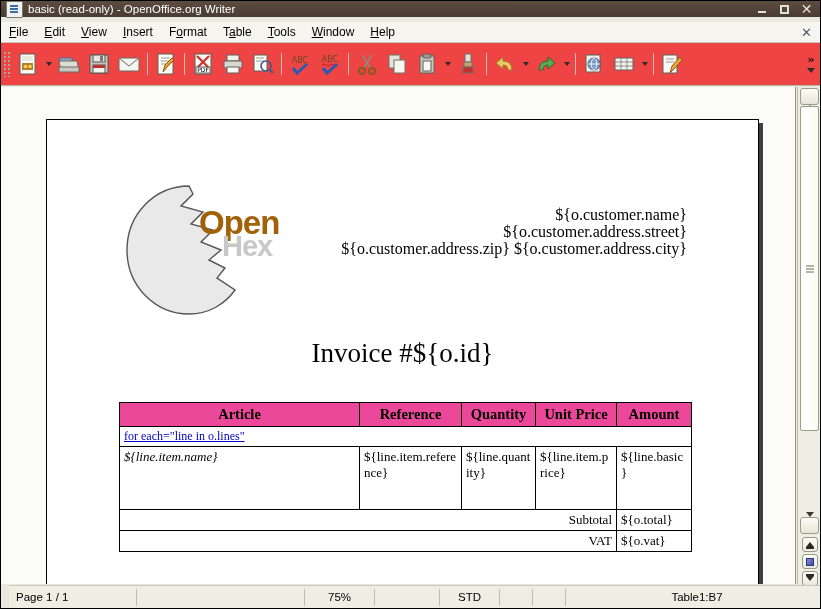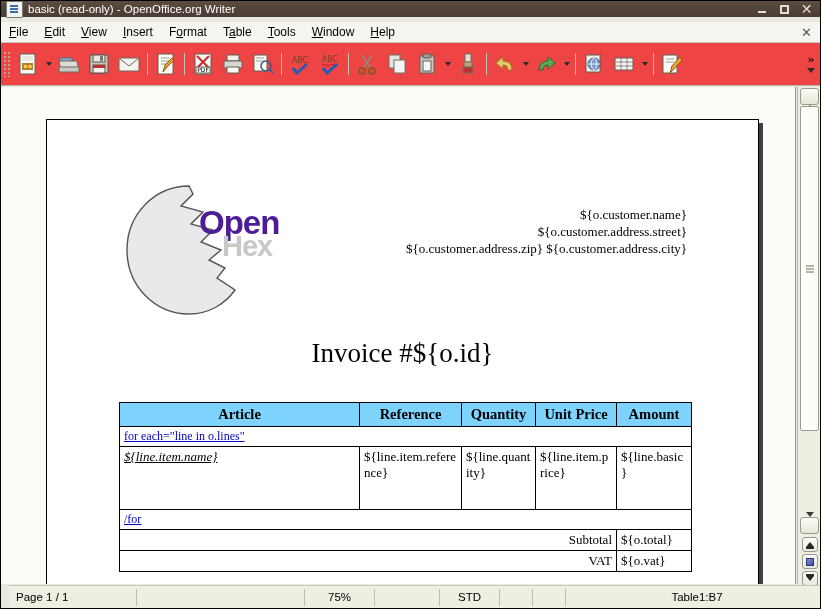--- a/index.html
+++ b/index.html
@@ -216,40 +216,40 @@
     position: absolute;
     left: 70px; top: 62px;
     width: 160px; height: 140px;
   }
   .logo-text-open {
     position: absolute;
     left: 82px; top: 22px;
     font-family: "Liberation Sans", sans-serif;
     font-weight: bold;
     font-size: 33px;
-    color: #4c1d95;
+    color: #a16207;
     letter-spacing: -1px;
   }
   .logo-text-hex {
     position: absolute;
     left: 105px; top: 48px;
     font-family: Liberation Sans, sans-serif;
     font-weight: bold;
     font-size: 29px;
     color: #c8c8c8;
     letter-spacing: -1px;
   }
 
   
   .addr {
     position: absolute;
     right: 71px; top: 86px;
     text-align: right;
     font-family: "Liberation Serif", serif;
-    font-size: 13px;
+    font-size: 16px;
     color: #000;
     line-height: 17px;
   }
 
   
   .inv-title {
     position: absolute;
     left: 0; right: 0;
     top: 218px;
     text-align: center;
@@ -271,40 +271,40 @@
   }
   table.inv td, table.inv th {
     border: 1px solid #000000;
     padding: 2px 4px;
     vertical-align: top;
     color: #000;
     word-wrap: break-word;
     overflow-wrap: break-word;
   }
   table.inv th {
-    background: #7dd3fc;
+    background: #ec4899;
     font-weight: bold;
     font-size: 14.5px;
     text-align: center;
     padding: 3px 8px;
   }
   .col-article { width: 240px; }
   .col-ref     { width: 102px; }
   .col-qty     { width: 74px; }
   .col-price   { width: 81px; }
   .col-amt     { width: 75px; }
   .tag-cell {
     font-size: 12px;
   }
   .tag-link {
     color: #0000c8;
     text-decoration: underline;
     font-family: "Liberation Serif", serif;
   }
-  .italic-cell { font-style: italic; text-decoration: underline; }
+  .italic-cell { font-style: italic; }
   .row-tall td { height: 58px; }
   .right { text-align: right; }
 
   
   .vscroll {
     position: absolute;
     left: 796px; top: 86px;
     width: 24px; height: 497px;
     background: #eeeee2;
     box-sizing: border-box;
@@ -701,25 +701,20 @@
             </td>
           </tr>
           <tr class="row-tall">
             <td class="italic-cell">${line.item.name}</td>
             <td>${line.item.reference}</td>
             <td>${line.quantity}</td>
             <td>${line.item.price}</td>
             <td>${line.basic}</td>
           </tr>
           <tr>
-            <td class="tag-cell" colspan="5">
-              <span class="tag-link">/for</span>
-            </td>
-          </tr>
-          <tr>
             <td colspan="4" class="right">Subtotal</td>
             <td>${o.total}</td>
           </tr>
           <tr>
             <td colspan="4" class="right">VAT</td>
             <td>${o.vat}</td>
           </tr>
         </tbody>
       </table>
 

